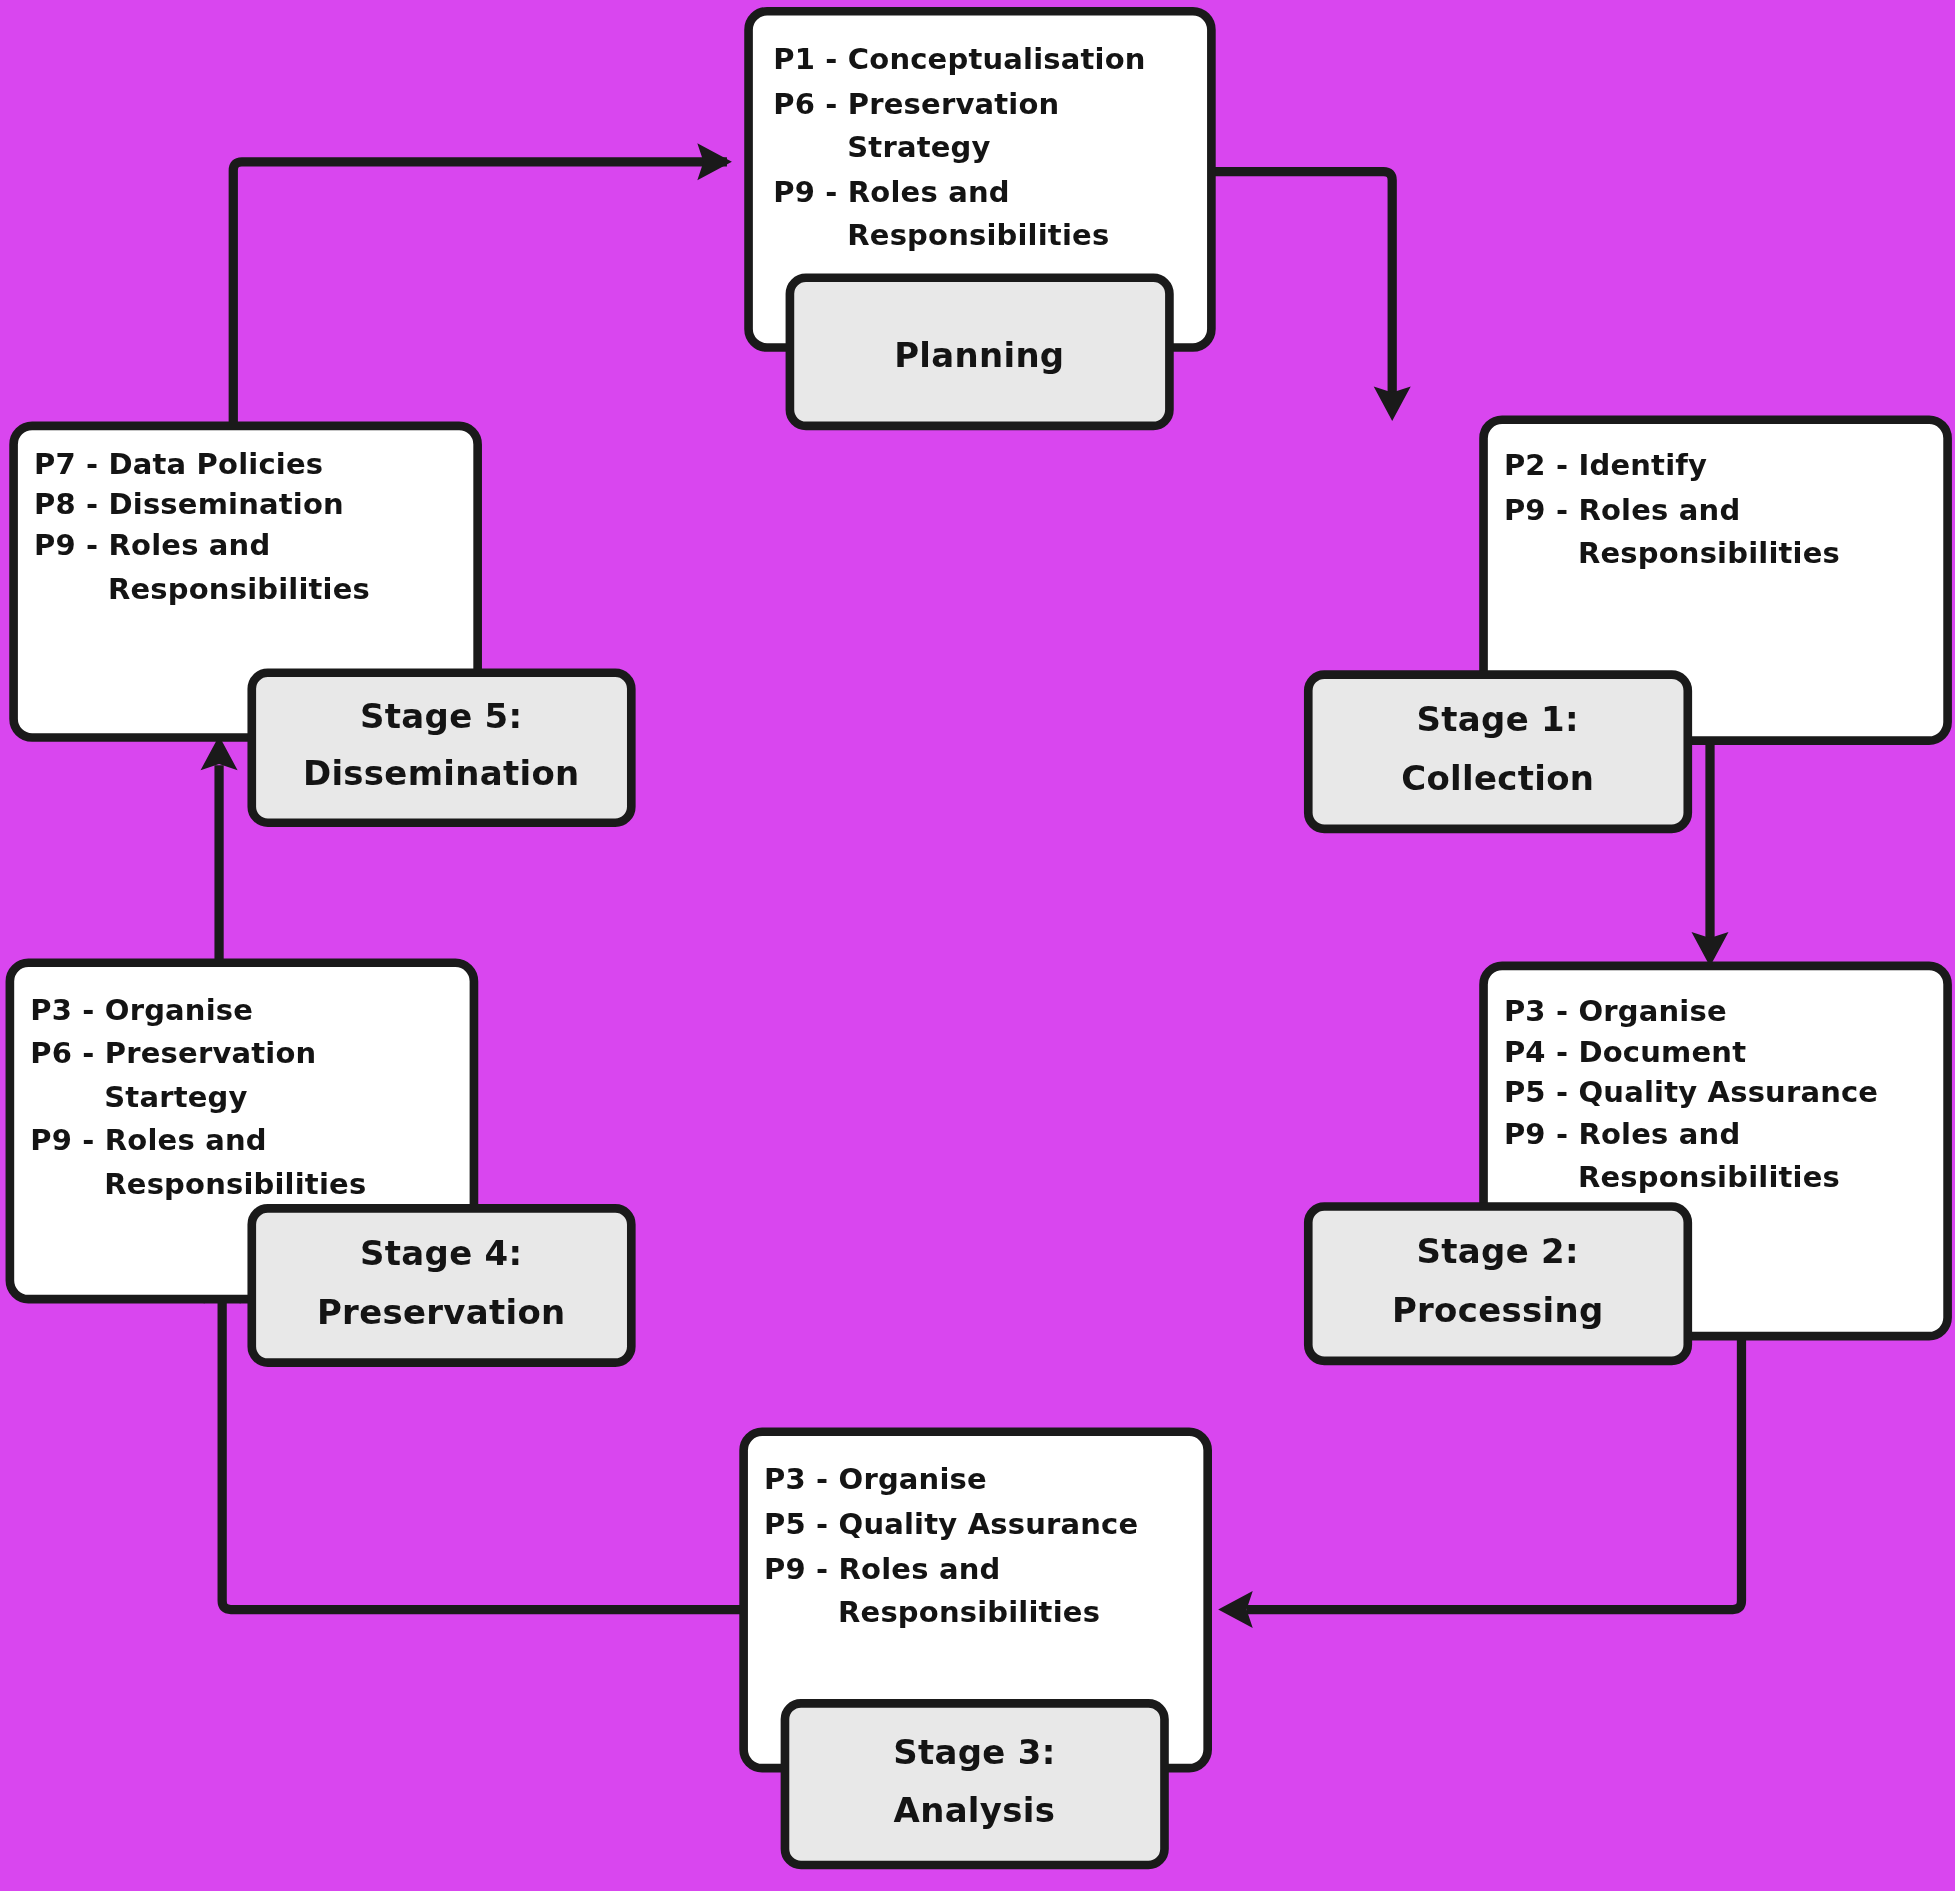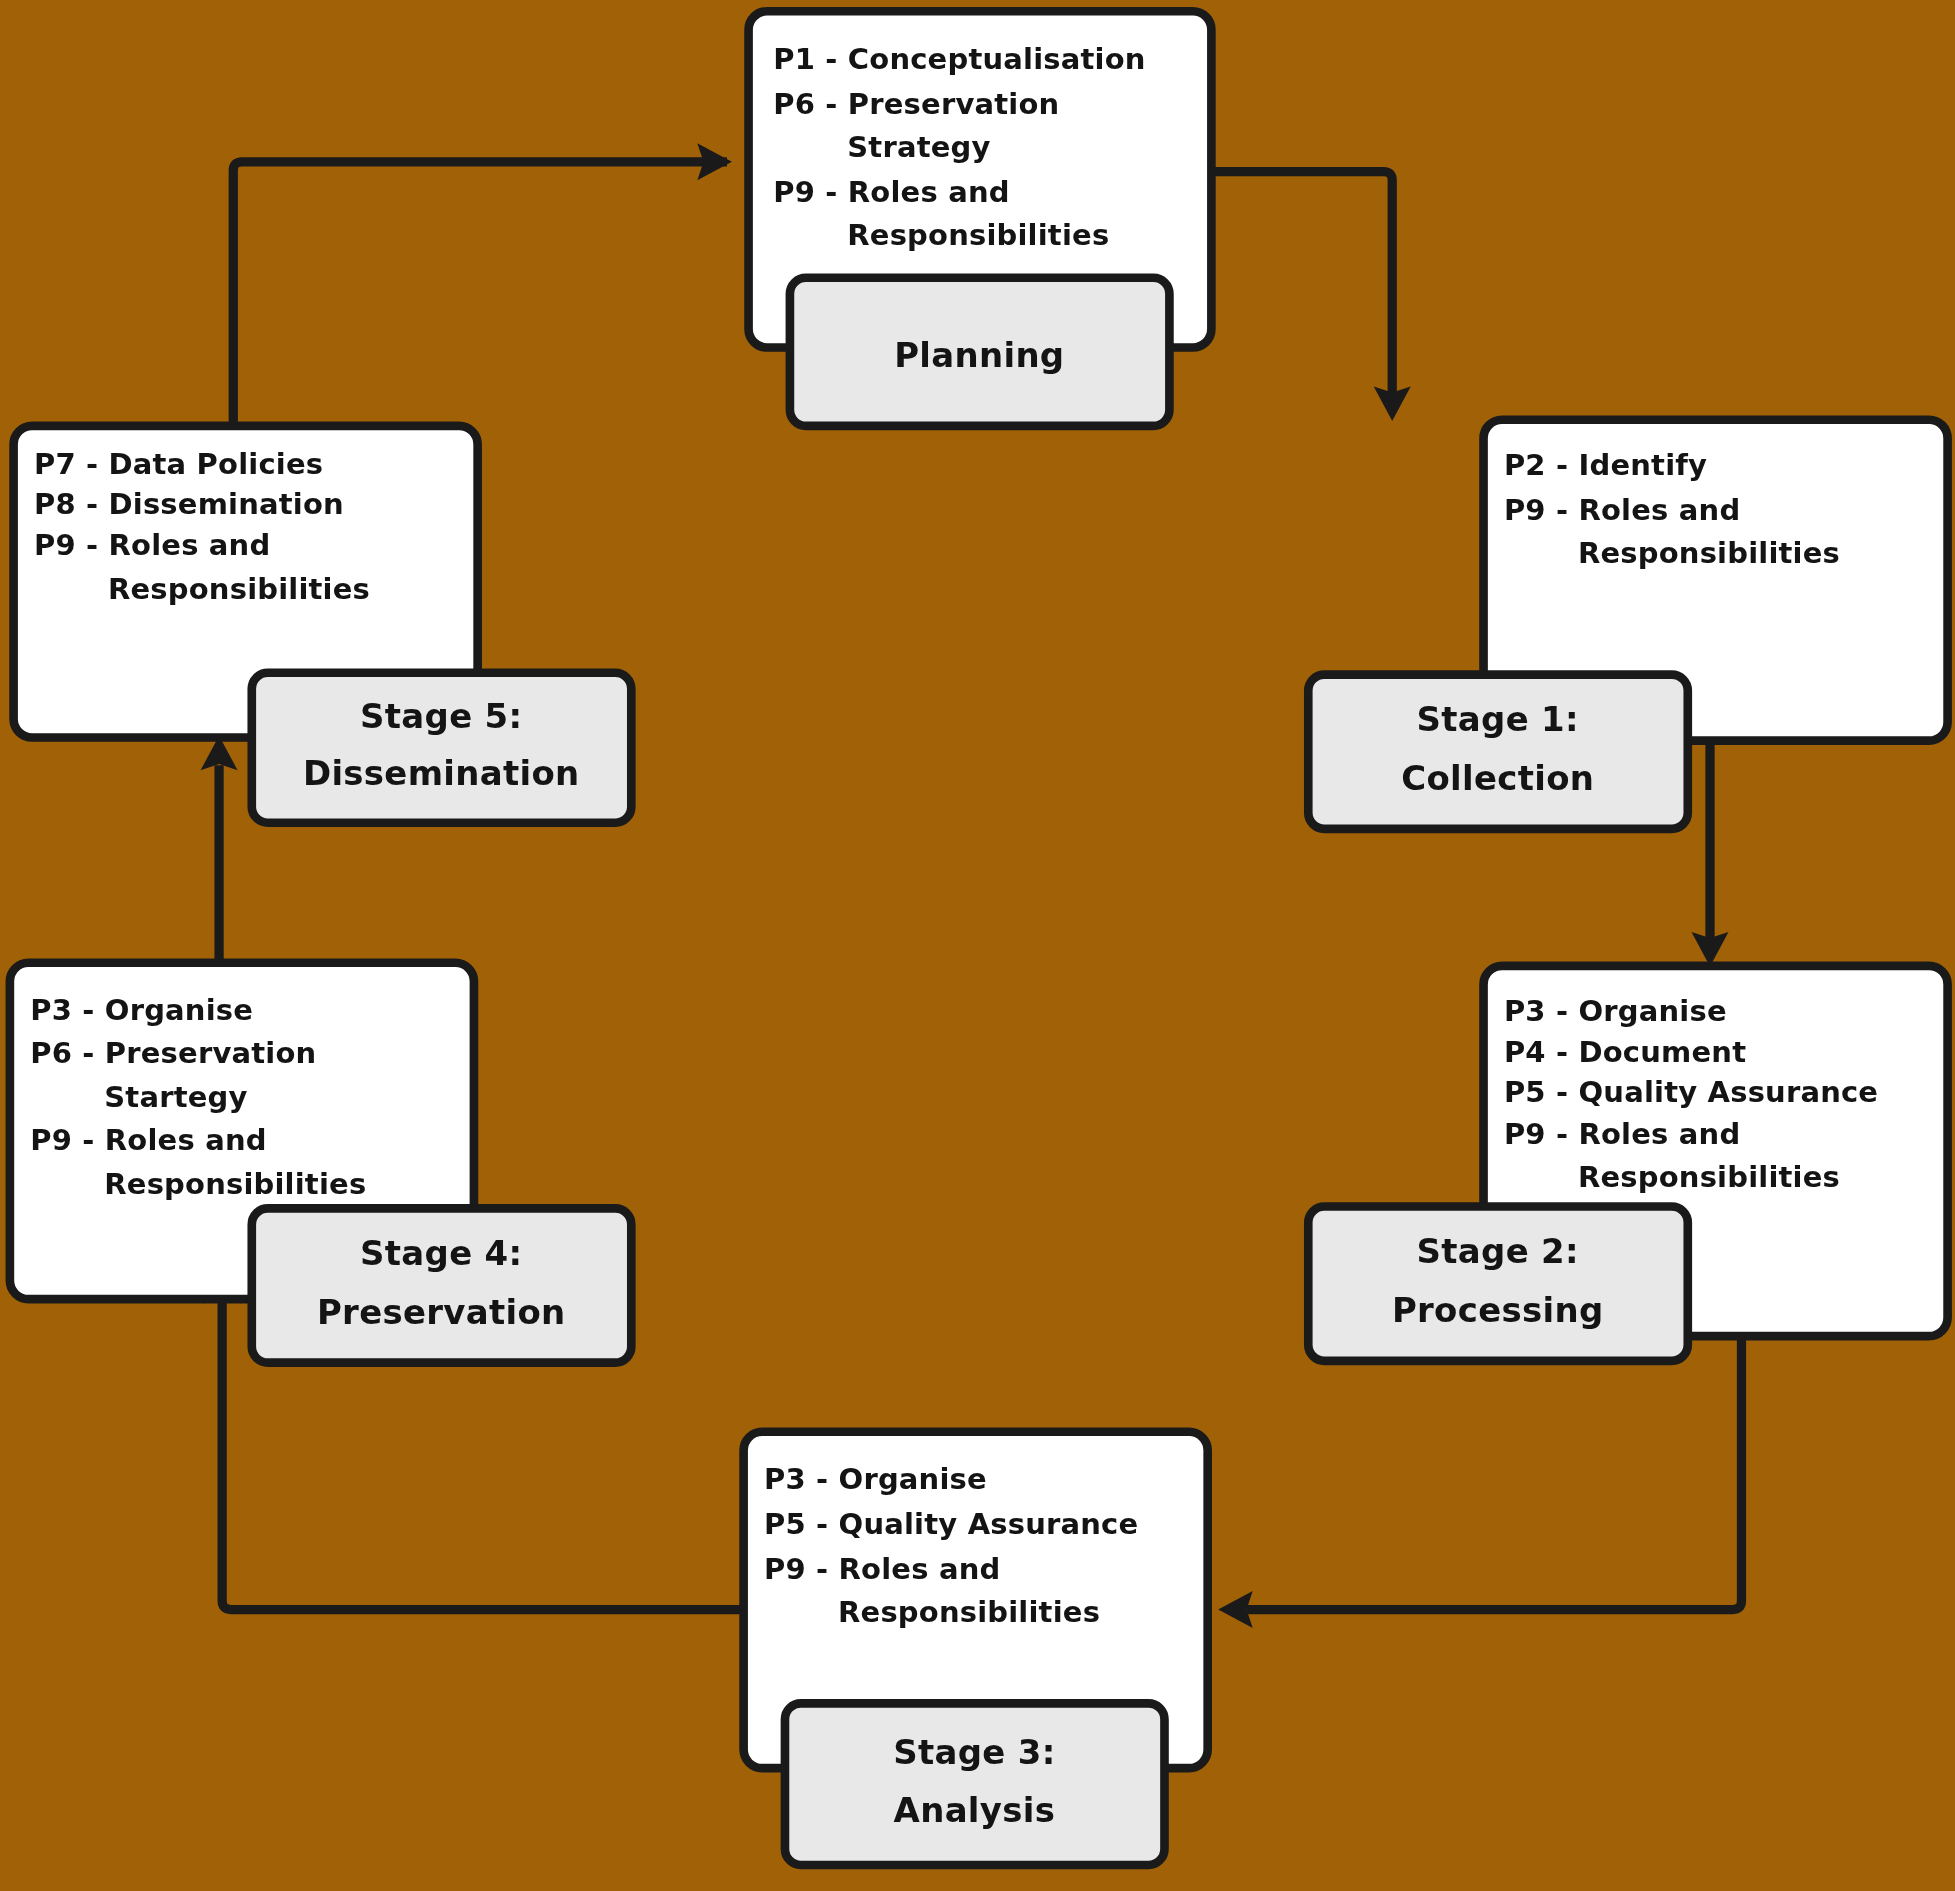--- a/index.html
+++ b/index.html
@@ -4,21 +4,21 @@
 <style>
   html, body {
     margin: 0;
     padding: 0;
     background: #ffffff;
   }
   #diagram-root {
     width: 1955px;
     height: 1891px;
     position: relative;
-    background: #a16207;
+    background: #d946ef;
     font-family: "DejaVu Sans", sans-serif;
   }
   svg#flowchart {
     display: block;
     width: 1955px;
     height: 1891px;
   }
   .card-shape {
     fill: #ffffff;
     stroke: #1a1a1a;

